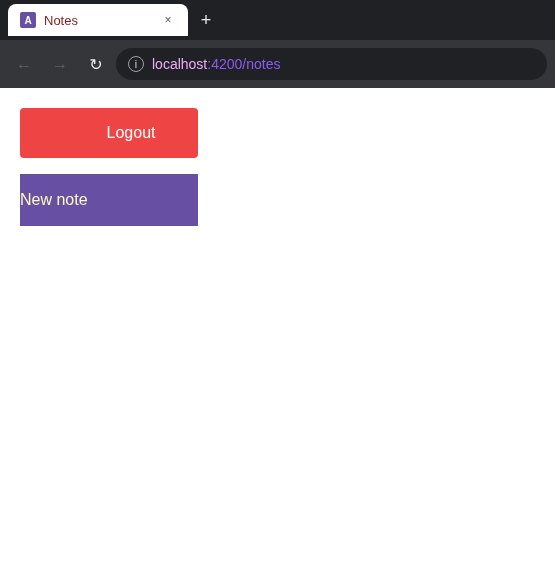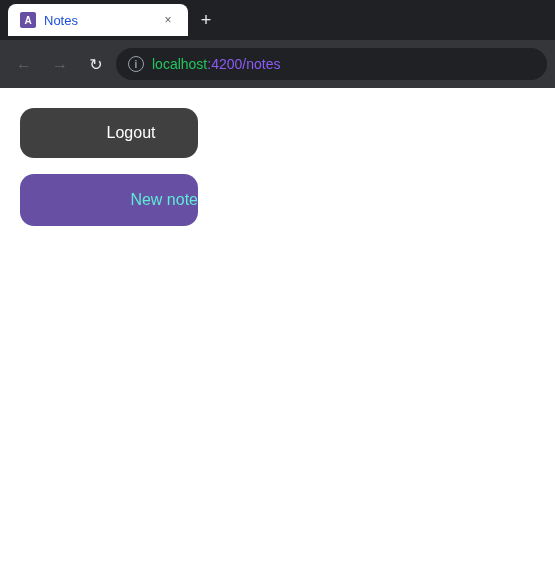--- a/index.html
+++ b/index.html
@@ -53,21 +53,21 @@
       align-items: center;
       justify-content: center;
       color: white;
       font-size: 10px;
       font-weight: bold;
       flex-shrink: 0;
     }
 
     .tab-title {
       font-size: 13px;
-      color: #1d4ed8;
+      color: #7f1d1d;
       flex: 1;
       white-space: nowrap;
       overflow: hidden;
       text-overflow: ellipsis;
     }
 
     .tab-close {
       width: 16px;
       height: 16px;
       border-radius: 50%;
@@ -145,65 +145,65 @@
       font-weight: bold;
       flex-shrink: 0;
     }
 
     .url-text {
       font-size: 14px;
       color: #e8eaed;
     }
 
     .url-text .url-host {
-      color: #22c55e;
+      color: #f0abfc;
     }
 
     .url-text .url-path {
       color: #8b5cf6;
     }
 
     
     .page-content {
       background: #ffffff;
       padding: 20px;
       display: flex;
       flex-direction: column;
       gap: 16px;
     }
 
     .btn-logout {
       width: 178px;
       height: 50px;
-      background: #404040;
+      background: #ef4444;
       border: none;
-      border-radius: 14px;
+      border-radius: 4px;
       color: #ffffff;
       font-size: 16px;
       font-weight: 500;
       cursor: pointer;
       display: flex;
       align-items: center;
       justify-content: center;
       padding-left: 44px;
     }
 
     .btn-new-note {
       width: 178px;
       height: 52px;
       background: #6750A4;
       border: none;
-      border-radius: 14px;
-      color: #5eead4;
+      border-radius: 0;
+      color: #fef9c3;
       font-size: 16px;
       font-weight: 500;
       cursor: pointer;
       display: flex;
       align-items: center;
-      justify-content: flex-end;
+      justify-content: flex-start;
     }
   </style>
 </head>
 <body>
 
 <div class="browser-chrome">
 
   <div class="tab-bar">
     <div class="tab">
       <div class="tab-favicon">

